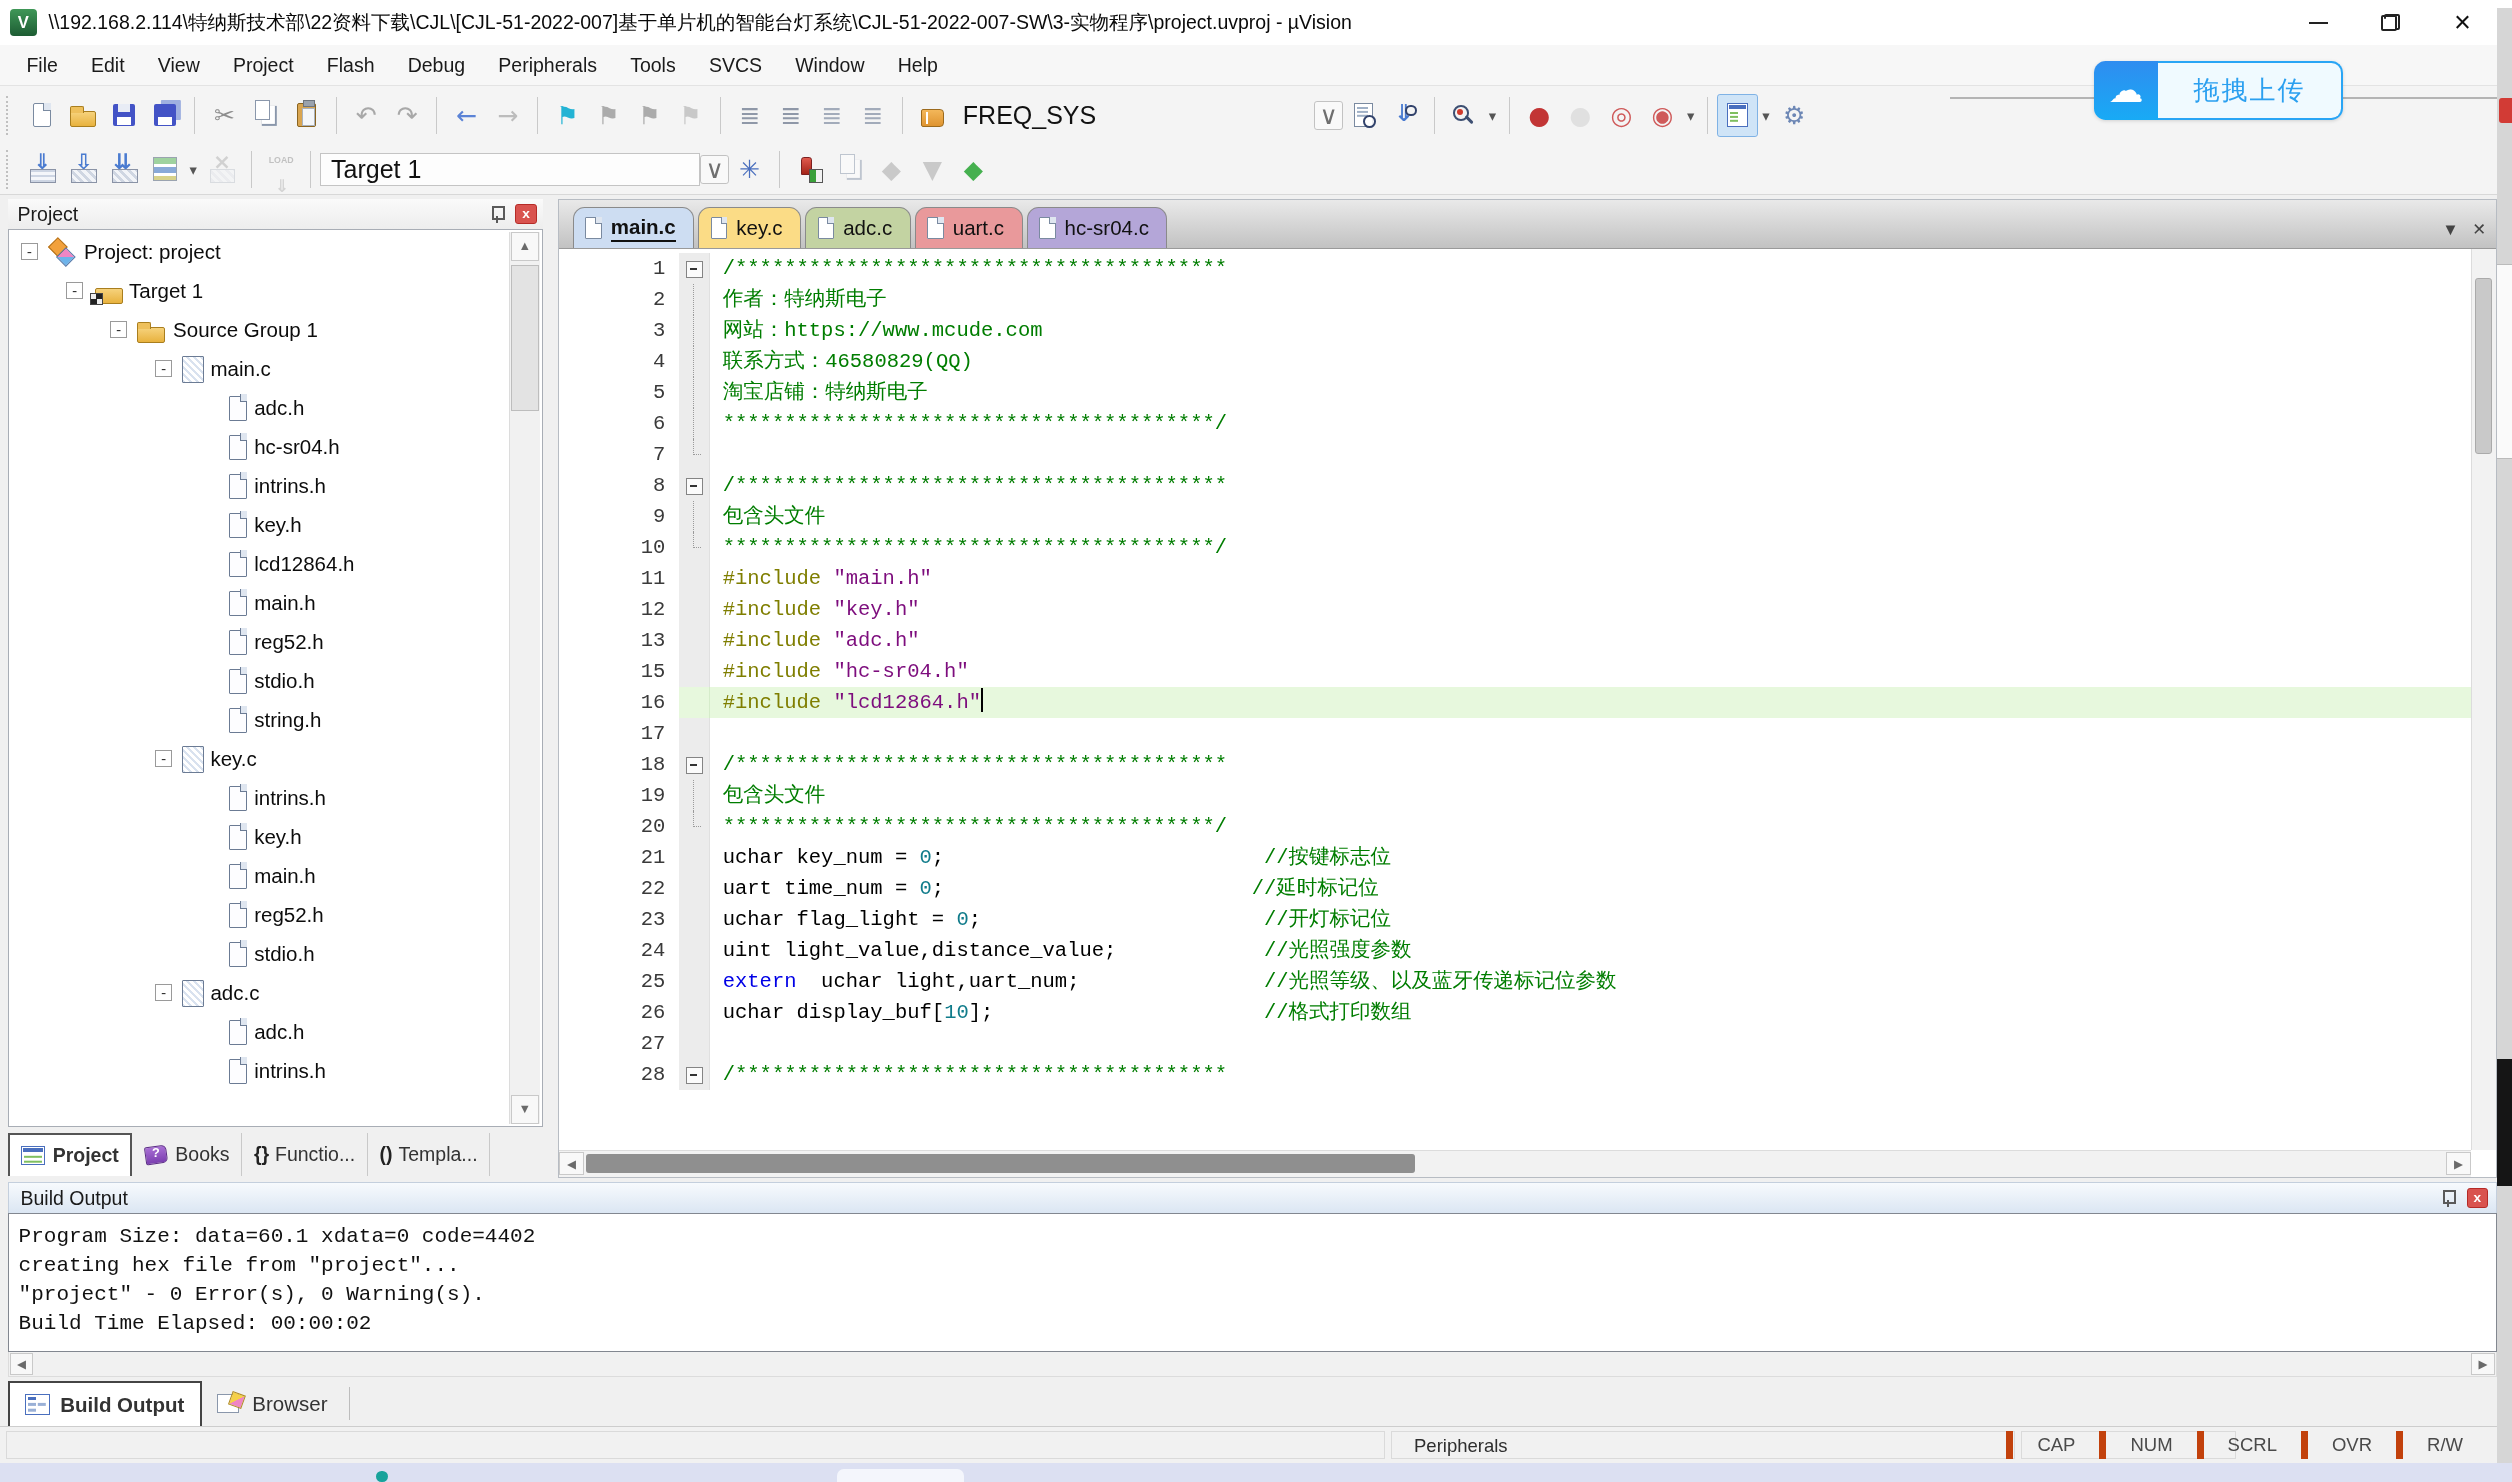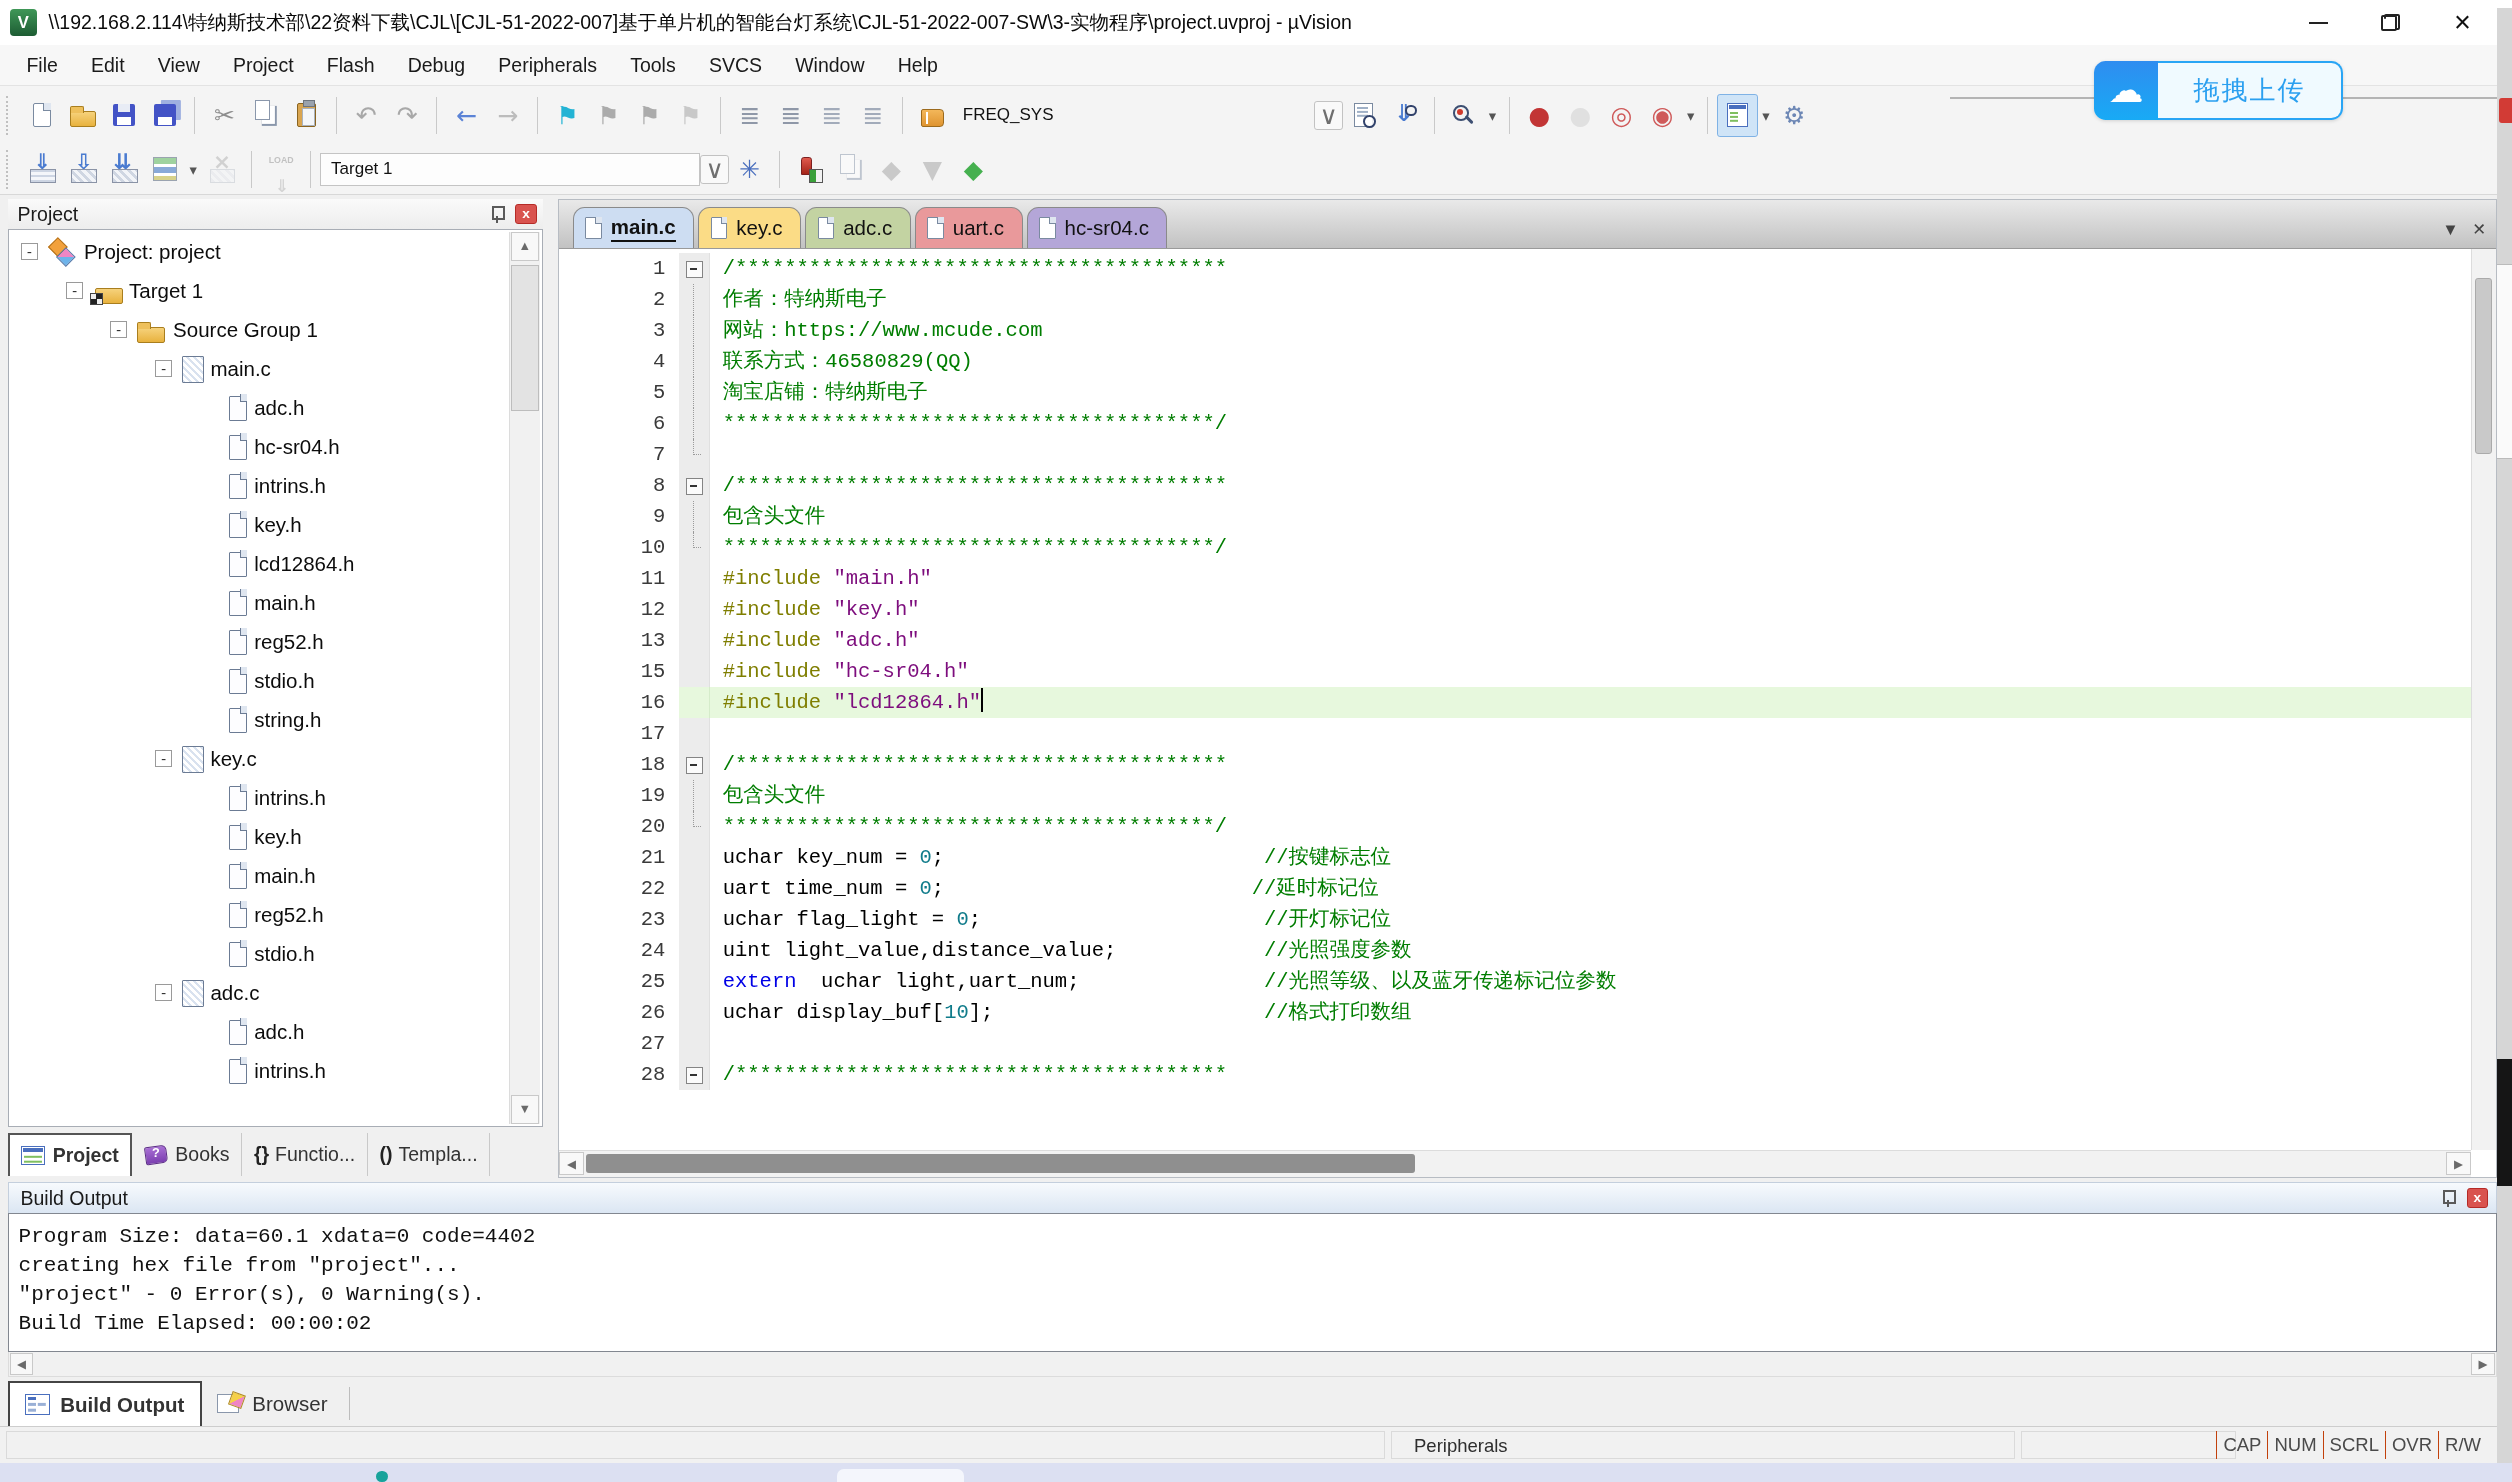--- a/index.html
+++ b/index.html
@@ -23,21 +23,21 @@
 
   
   .toolbar{position:absolute;left:0;width:2512px;background:#f4f4f4;display:flex;align-items:center;}
   #toolbar1{top:86px;height:59px;border-bottom:1px solid #e6e6e6;}
   #toolbar2{top:144px;height:51px;border-bottom:1px solid #d8d8d8;}
   .tb-handle{width:7.8px;height:39px;margin:0 7.8px 0 5.9px;border-left:2px dotted #c0c0c0;}
   .tb-btn{width:41px;height:43px;display:flex;align-items:center;justify-content:center;position:relative;border-radius:2.9px;}
   .tb-ic{font-family:"DejaVu Sans",sans-serif;font-size:25px;line-height:27px;}
   .tb-sep{width:1px;height:37px;background:#c9c9c9;margin:0 8.8px;}
   .tb-caret{font-size:14.6px;color:#555;width:15.6px;text-align:center;}
-  .tb-combo{height:33px;background:#fdfdfd;border:1px solid #c4c4c4;display:flex;align-items:center;padding:0 9.8px;font-size:17px;color:#111;}
+  .tb-combo{height:33px;background:#fdfdfd;border:1px solid #c4c4c4;display:flex;align-items:center;padding:0 9.8px;font-size:25px;color:#111;}
   .tb-combo.flat{background:transparent;border:none;}
   .tb-box{width:29px;height:29px;border:1px solid #c2c2c2;background:#f9f9f9;font-size:15.6px;}
   .tb-hl{background:#cfe4f7;border:1px solid #7fb2e5;}
   .dim{opacity:.5;}
 
   
   .sh{display:inline-block;position:relative;}
   .sh-page{width:18.5px;height:24.4px;background:#fff;border:1.5px solid #7a8aa0;border-radius:2px;}
   .sh-page::after{content:"";position:absolute;right:-1px;top:-1px;width:6.8px;height:6.8px;background:#dfe6f0;border-left:1.5px solid #7a8aa0;border-bottom:1.5px solid #7a8aa0;}
   .sh-folder{width:26px;height:16.6px;margin-top:7.8px;background:linear-gradient(#f6d27c,#e8b23e);border:1px solid #a97e1e;border-radius:2px;}
@@ -193,21 +193,21 @@
 
   
   #statusbar{position:absolute;left:0;top:1426px;width:2512px;height:37px;background:#f1f1f1;border-top:1px solid #cdcdcd;font-size:18.5px;color:#2e2e2e;}
   .st-seg{position:absolute;top:3.9px;bottom:3.9px;box-shadow:inset 0 0 0 1px #dadada;}
   #st-seg1{left:5.9px;width:1379px;}
   #st-seg2{left:1391px;width:624px;}
   #st-seg3{left:2021px;width:215px;}
   #st-sim{position:absolute;left:1414px;top:7.8px;}
   #st-cursor{position:absolute;left:2034px;top:7.8px;margin-top:48px;}
   #st-flags{position:absolute;right:25px;top:3.9px;bottom:3.9px;display:flex;align-items:center;}
-  .flag{padding:0 6px;color:#4a4a4a;border-left:1px solid #c2410c;height:100%;display:flex;align-items:center;}
+  .flag{padding:0 24px;color:#4a4a4a;border-left:7px solid #c2410c;height:100%;display:flex;align-items:center;}
 
   
   #taskbar{position:absolute;left:0;top:1463px;width:2512px;height:19.5px;background:#dce0f2;}
   #taskbar .dot{position:absolute;left:376px;top:7.8px;width:11.7px;height:11.7px;border-radius:50%;background:#18a39b;}
   #taskbar .pill{position:absolute;left:837px;top:5.9px;width:127px;height:13.7px;border-radius:6.8px 6.8px 0 0;background:#f4f6fc;}
 
   
   #right-strip{position:absolute;left:2497px;top:7.8px;width:15.6px;height:1455px;background:#d6d6d6;}
   #right-strip .red{position:absolute;left:2px;top:90px;width:13.7px;height:25px;background:#d23b35;border-radius:2.9px 0 0 2.9px;}
   #right-strip .panel{position:absolute;left:0;top:256px;width:15.6px;height:195px;background:#fafafa;border-top:1px solid #bbb;border-bottom:1px solid #bbb;}

